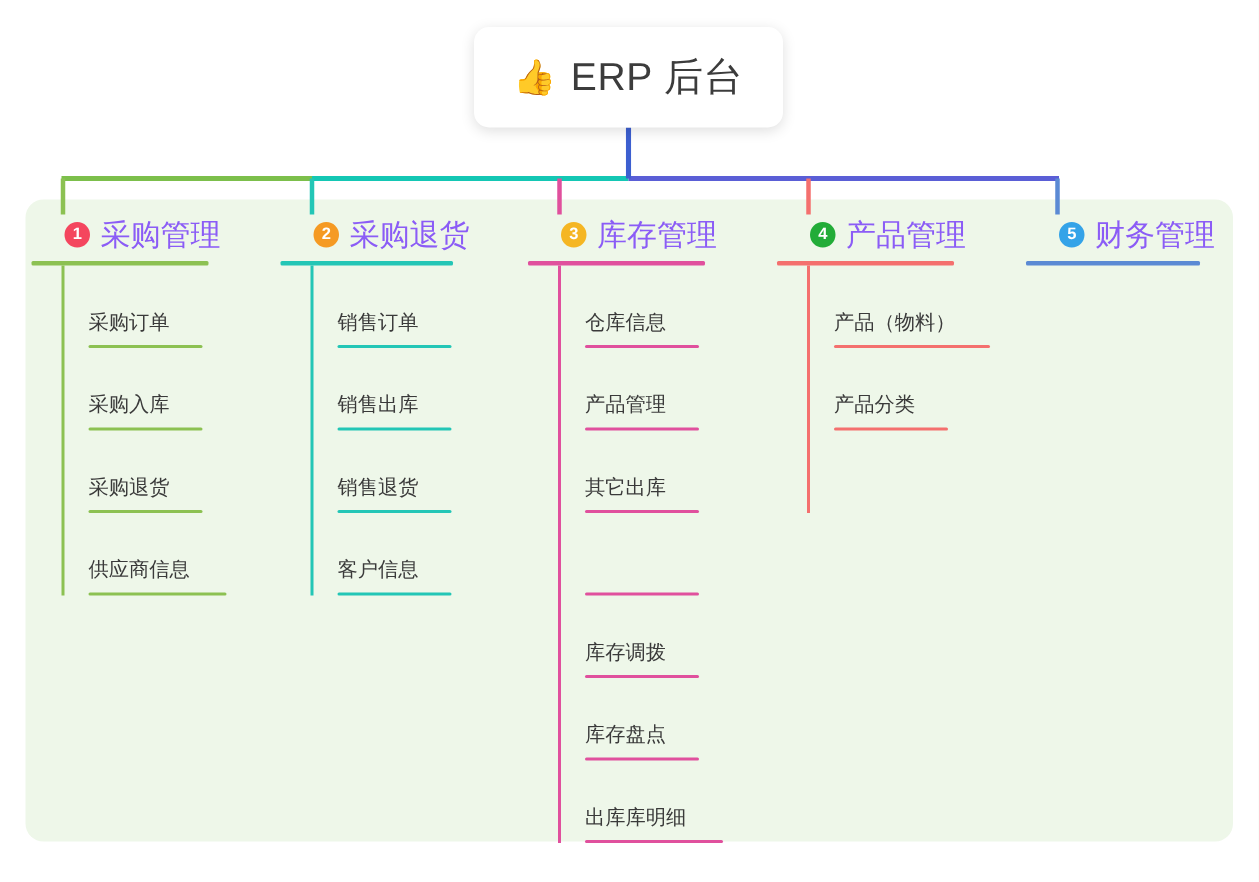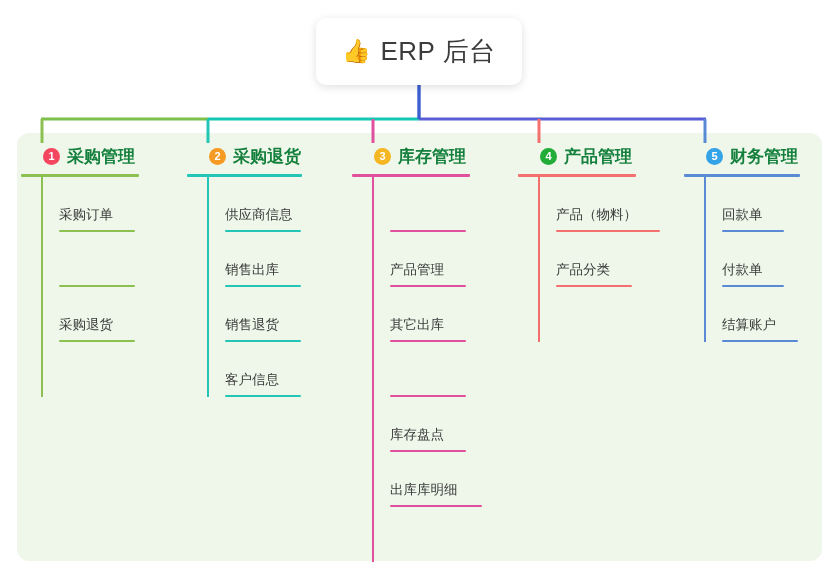--- a/index.html
+++ b/index.html
@@ -95,23 +95,23 @@
     height: 17px;
     border-radius: 50%;
     color: #ffffff;
     font-size: 11px;
     line-height: 17px;
     text-align: center;
     font-weight: bold;
     flex: none;
   }
   .col-title {
-    font-size: 17px;
-    color: #15803d;
-    font-weight: bold;
+    font-size: 20px;
+    color: #8b5cf6;
+    font-weight: normal;
   }
   .col-rule {
     height: 3px;
     margin-top: 5px;
     border-radius: 1px;
   }
 
   .items {
     position: relative;
     margin-left: 20px;
@@ -177,38 +177,43 @@
           <span class="col-title">采购管理</span>
         </div>
         <div class="col-rule" style="background: rgb(140, 193, 82); width: 118px;"></div>
         <div class="items">
           <div class="spine" style="background: rgb(140, 193, 82); height: 220px;"></div>
           <div class="item">
             <span class="item-label">采购订单</span>
             <div class="item-rule" style="background: rgb(140, 193, 82); width: 76px;"></div>
           </div>
           <div class="item">
+            <span class="item-label">采购入库</span>
             <div class="item-rule" style="background: rgb(140, 193, 82); width: 76px;"></div>
           </div>
           <div class="item">
             <span class="item-label">采购退货</span>
             <div class="item-rule" style="background: rgb(140, 193, 82); width: 76px;"></div>
           </div>
+          <div class="item">
+            <span class="item-label">供应商信息</span>
+            <div class="item-rule" style="background: rgb(140, 193, 82); width: 92px;"></div>
+          </div>
         </div>
       </div>
       <div class="column" style="left: 187px;">
         <div class="col-header">
           <span class="badge" style="background: rgb(245, 154, 35);">2</span>
           <span class="col-title">采购退货</span>
         </div>
         <div class="col-rule" style="background: rgb(35, 198, 182); width: 115px;"></div>
         <div class="items">
           <div class="spine" style="background: rgb(35, 198, 182); height: 220px;"></div>
           <div class="item">
-            <span class="item-label">供应商信息</span>
+            <span class="item-label">销售订单</span>
             <div class="item-rule" style="background: rgb(35, 198, 182); width: 76px;"></div>
           </div>
           <div class="item">
             <span class="item-label">销售出库</span>
             <div class="item-rule" style="background: rgb(35, 198, 182); width: 76px;"></div>
           </div>
           <div class="item">
             <span class="item-label">销售退货</span>
             <div class="item-rule" style="background: rgb(35, 198, 182); width: 76px;"></div>
           </div>
@@ -220,31 +225,36 @@
       </div>
       <div class="column" style="left: 352px;">
         <div class="col-header">
           <span class="badge" style="background: rgb(245, 182, 35);">3</span>
           <span class="col-title">库存管理</span>
         </div>
         <div class="col-rule" style="background: rgb(224, 80, 157); width: 118px;"></div>
         <div class="items">
           <div class="spine" style="background: rgb(224, 80, 157); height: 385px;"></div>
           <div class="item">
+            <span class="item-label">仓库信息</span>
             <div class="item-rule" style="background: rgb(224, 80, 157); width: 76px;"></div>
           </div>
           <div class="item">
             <span class="item-label">产品管理</span>
             <div class="item-rule" style="background: rgb(224, 80, 157); width: 76px;"></div>
           </div>
           <div class="item">
             <span class="item-label">其它出库</span>
             <div class="item-rule" style="background: rgb(224, 80, 157); width: 76px;"></div>
           </div>
           <div class="item">
+            <div class="item-rule" style="background: rgb(224, 80, 157); width: 76px;"></div>
+          </div>
+          <div class="item">
+            <span class="item-label">库存调拨</span>
             <div class="item-rule" style="background: rgb(224, 80, 157); width: 76px;"></div>
           </div>
           <div class="item">
             <span class="item-label">库存盘点</span>
             <div class="item-rule" style="background: rgb(224, 80, 157); width: 76px;"></div>
           </div>
           <div class="item">
             <span class="item-label">出库库明细</span>
             <div class="item-rule" style="background: rgb(224, 80, 157); width: 92px;"></div>
           </div>
@@ -267,31 +277,16 @@
             <div class="item-rule" style="background: rgb(244, 112, 110); width: 76px;"></div>
           </div>
         </div>
       </div>
       <div class="column" style="left: 684px;">
         <div class="col-header">
           <span class="badge" style="background: rgb(52, 163, 232);">5</span>
           <span class="col-title">财务管理</span>
         </div>
         <div class="col-rule" style="background: rgb(91, 138, 212); width: 116px;"></div>
-        <div class="items">
-          <div class="spine" style="background: rgb(91, 138, 212); height: 165px;"></div>
-          <div class="item">
-            <span class="item-label">回款单</span>
-            <div class="item-rule" style="background: rgb(91, 138, 212); width: 62px;"></div>
-          </div>
-          <div class="item">
-            <span class="item-label">付款单</span>
-            <div class="item-rule" style="background: rgb(91, 138, 212); width: 62px;"></div>
-          </div>
-          <div class="item">
-            <span class="item-label">结算账户</span>
-            <div class="item-rule" style="background: rgb(91, 138, 212); width: 76px;"></div>
-          </div>
-        </div>
       </div>
     </div>
 
 </div>
 
 </body></html>

